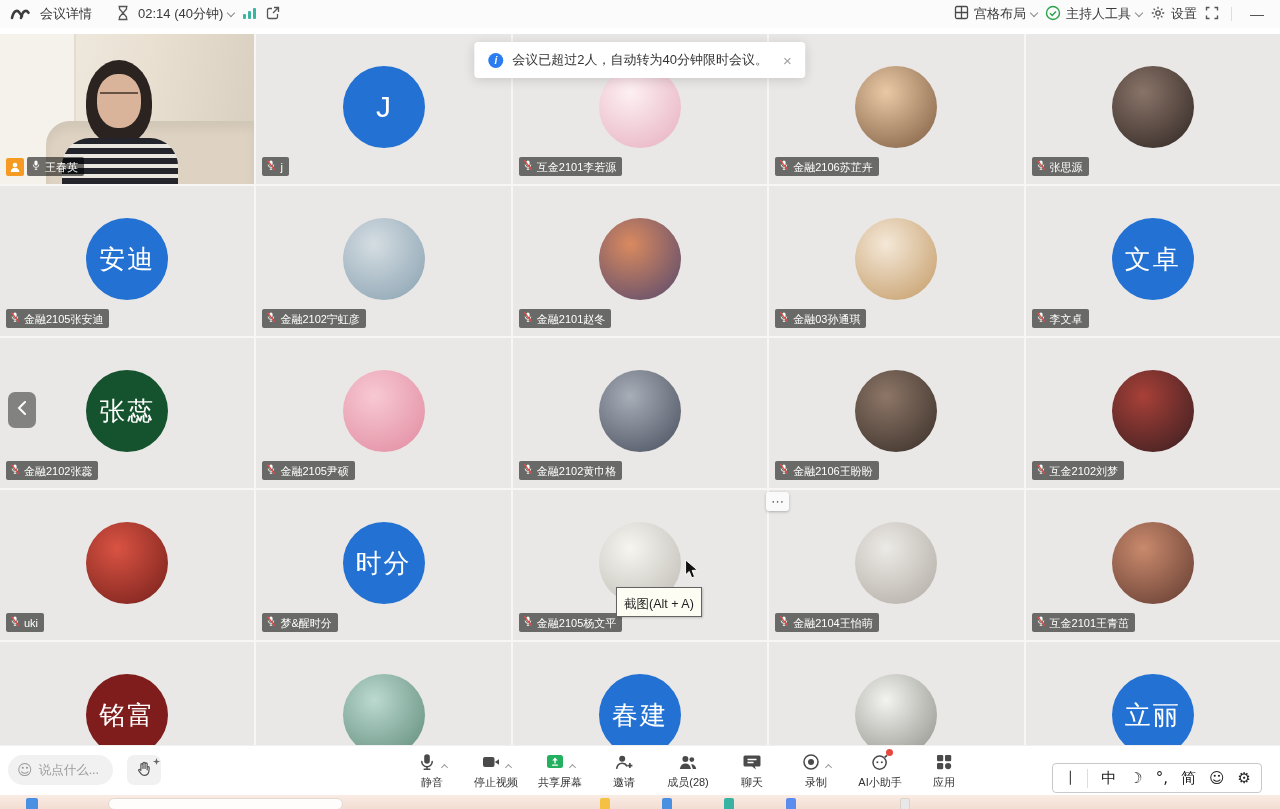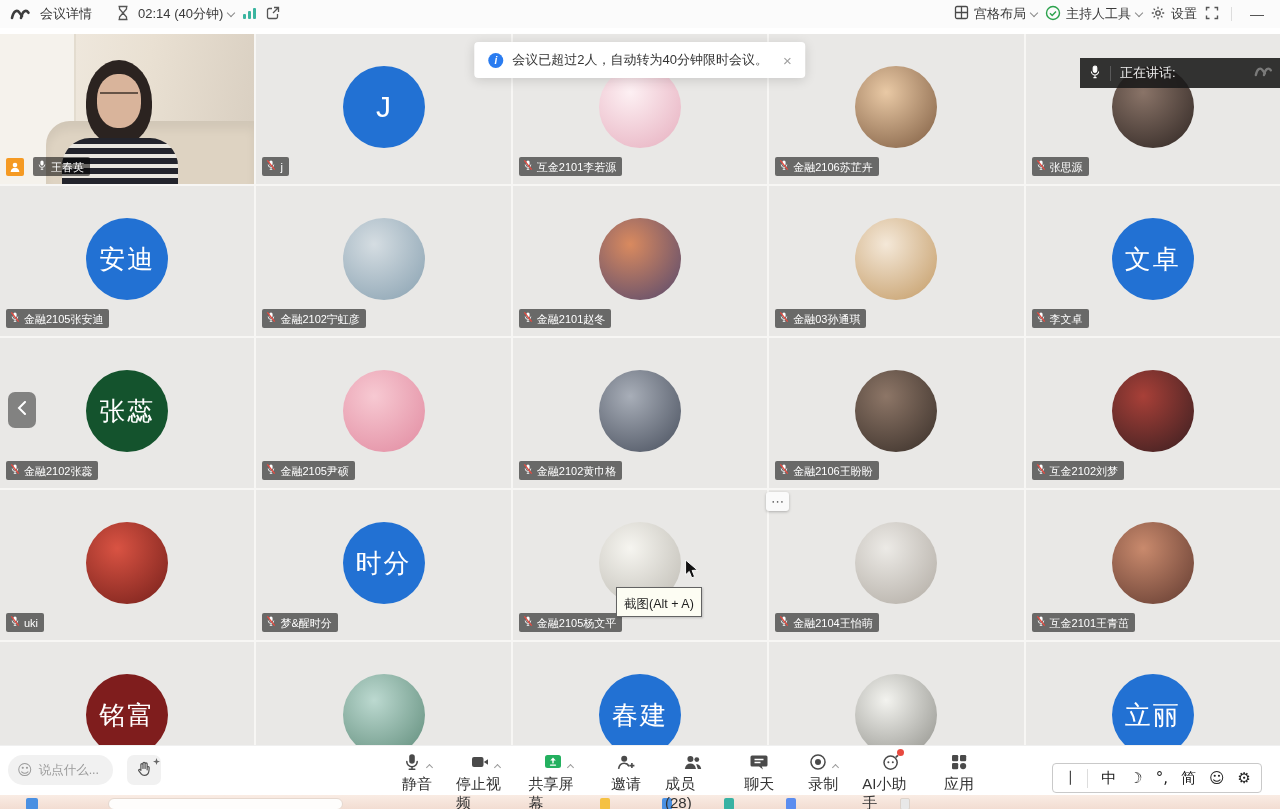--- a/index.html
+++ b/index.html
@@ -28,21 +28,21 @@
 
   
   .grid { position:absolute; top:34px; left:0; right:0; bottom:64px; display:grid;
     grid-template-columns:repeat(5,1fr); grid-template-rows:150px 150px 150px 150px 1fr;
     gap:2px; background:#f7f6f4; z-index:1; }
   .tile { position:relative; background:#e9e8e6; overflow:hidden; }
   .avatar { position:absolute; left:50%; top:32px; transform:translateX(-50%);
     width:82px; height:82px; border-radius:50%; }
   .avatar.init { display:flex; align-items:center; justify-content:center;
     color:#fff; font-size:26px; letter-spacing:2px; }
-  .label-row { position:absolute; left:6px; bottom:8px; display:flex; align-items:center; gap:9px; z-index:2; }
+  .label-row { position:absolute; left:6px; bottom:8px; display:flex; align-items:center; gap:3px; z-index:2; }
   .host-badge { width:18px; height:18px; border-radius:2px; background:#f59a23;
     display:flex; align-items:center; justify-content:center; }
   .name-label { display:flex; align-items:center; gap:4px; background:rgba(0,0,0,.55);
     border-radius:2px; padding:2px 6px 2px 4px; color:#fff; font-size:11px; line-height:14px; }
 
   
   .video-scene { position:absolute; inset:0;
     background:linear-gradient(100deg,#f3eee6 0%,#e9e0d2 55%,#d8cec0 100%); }
   .vs-wall { position:absolute; left:0; top:0; width:30%; height:100%; background:#f5f2ec;
     border-right:2px solid #e3dccf; }
@@ -84,21 +84,21 @@
     background:#f1f1f1; display:flex; align-items:center; gap:6px; padding:0 14px 0 9px;
     color:#9b9b9b; font-size:12.5px; }
   .smiley { font-family:"DejaVu Sans",sans-serif; font-size:15px; color:#9b9b9b; }
   .hand-btn { position:absolute; left:127px; top:9px; width:34px; height:30px; border-radius:7px;
     background:#f1f1f1; display:flex; align-items:center; justify-content:center; }
   .hand-btn .spark { position:absolute; margin:-20px -24px 0 0; }
 
   .tb-buttons { position:absolute; left:calc(50% + 48px); top:5px; transform:translateX(-50%);
     display:flex; align-items:flex-start; gap:14px; }
   .tbtn { display:flex; flex-direction:column; align-items:center; gap:2px; min-width:50px;
-    font-size:15px; color:#333; }
+    font-size:11px; color:#333; }
   .tb-iconrow { display:flex; align-items:center; height:22px; }
   .tb-icon { position:relative; display:flex; }
   .tb-icon.has-badge::after { content:""; position:absolute; right:-3px; top:-3px;
     width:7px; height:7px; border-radius:50%; background:#e8493f; }
   .caret-up { width:5px; height:5px; border-top:1.2px solid #9b9b9b; border-right:1.2px solid #9b9b9b;
     transform:rotate(-45deg); margin:10px 0 0 5px; }
 
   .ime-bar { position:absolute; right:18px; top:17px; height:30px; background:#fff;
     border:1px solid #c9c9c9; border-radius:4px; display:flex; align-items:center;
     padding:0 10px; gap:13px; font-size:15px; color:#222; z-index:16;
@@ -613,37 +613,20 @@
 
   </div>
 </div>
 
   <div class="banner">
     <span class="info-dot">i</span>
     <span>会议已超过2人，自动转为40分钟限时会议。</span>
     <span class="banner-close">×</span>
   </div>
 
-  <div class="speaking-bar">
-    <span>
-      <svg width="12" height="14" viewBox="0 0 12 14" fill="none" stroke="#fff" stroke-width="1.1">
-          <rect x="4.2" y="1" width="3.6" height="6.4" rx="1.8" fill="#fff"></rect>
-          <path d="M2.4 6.4a3.6 3.6 0 0 0 7.2 0"></path>
-          <path d="M6 10.2v2M4.4 12.6h3.2"></path>
-        </svg>
-    </span>
-    <span class="sb-div"></span>
-    <span>正在讲话:</span>
-    <span class="sb-mark">
-      <svg width="20" height="13" viewBox="0 0 22 14" fill="none" stroke="#fff" stroke-width="2.6" stroke-linecap="round">
-          <path d="M2 12C3.5 5 7 3.2 9.5 6.8L12 10"></path>
-          <path d="M11 12c1.5-7 5-8.8 7.5-5.2"></path>
-        </svg>
-    </span>
-  </div>
 
   <div class="page-left-btn">
     <span>
       <svg width="10" height="14" viewBox="0 0 10 14" fill="none" stroke="#fff" stroke-width="2" stroke-linecap="round">
           <path d="M8 1 2 7l6 6"></path>
         </svg>
     </span>
   </div>
 
   <div class="more-btn">⋯</div>

